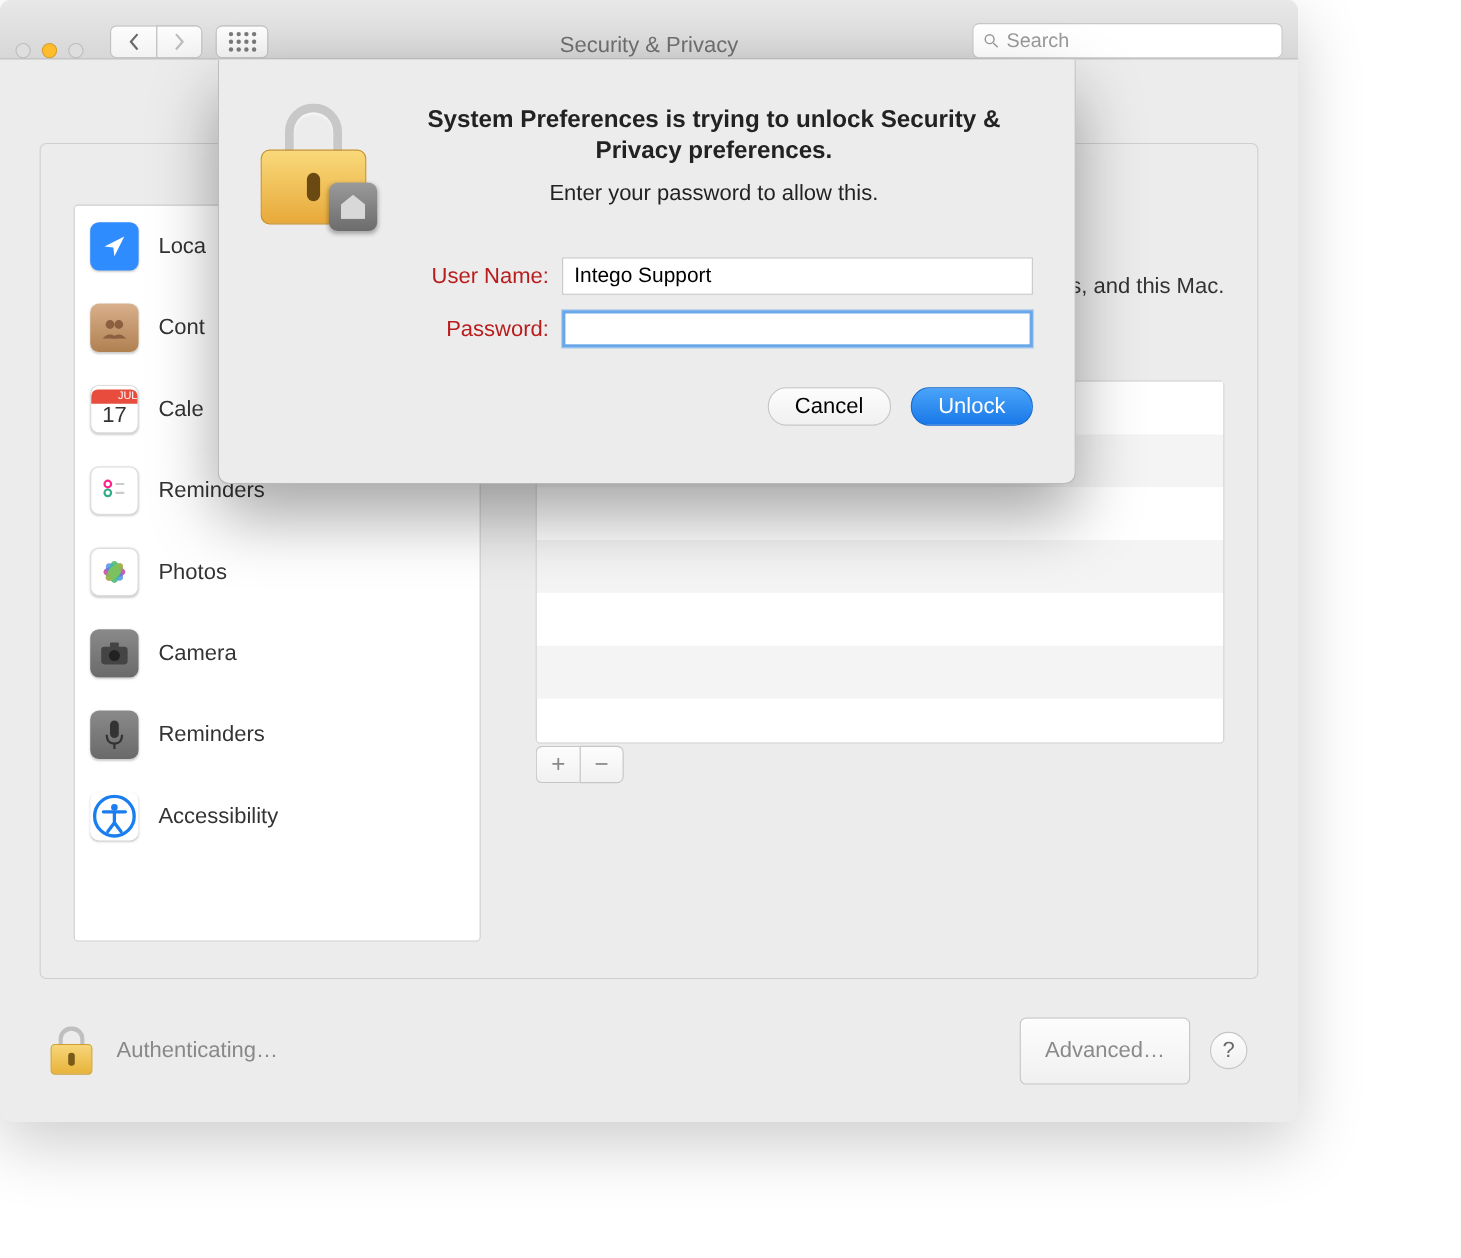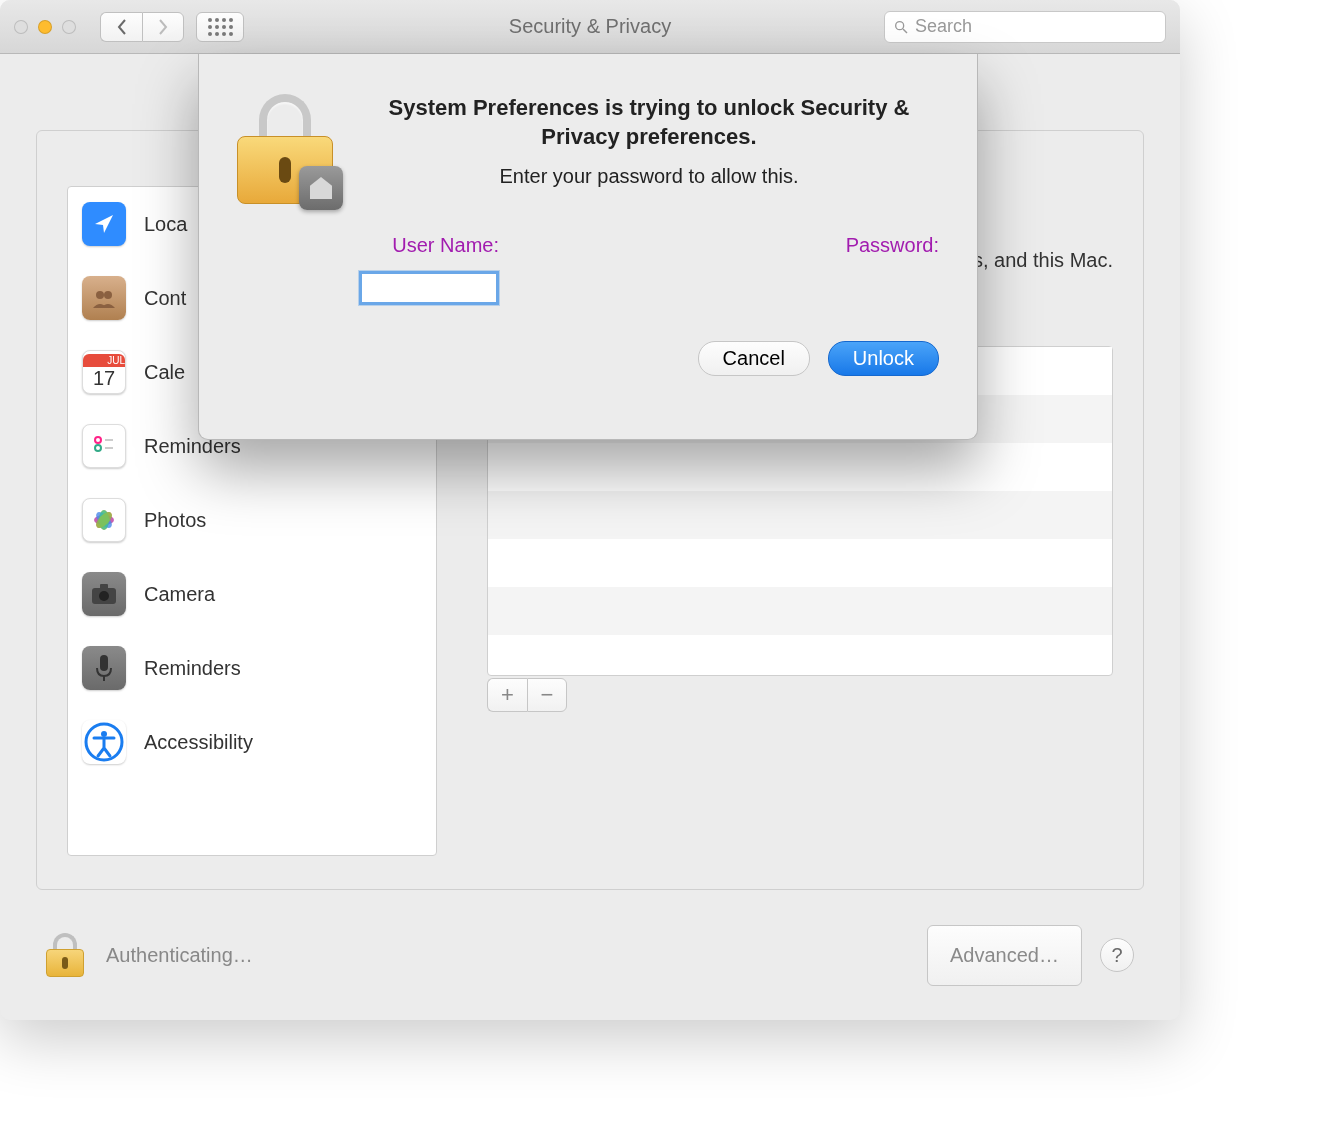--- a/index.html
+++ b/index.html
@@ -17,21 +17,21 @@
   border-radius: 10px;
   box-shadow: 0 20px 60px rgba(0,0,0,0.2);
   position: relative;
   overflow: hidden;
 }
 .titlebar {
   height: 54px;
   background: linear-gradient(#e8e8e8, #d7d7d7);
   border-bottom: 1px solid #b8b8b8;
   display: flex;
-  align-items: center;
+  align-items: flex-end;
   padding: 0 14px;
   position: relative;
 }
 .traffic-lights { display: flex; gap: 10px; }
 .tl {
   width: 14px; height: 14px; border-radius: 50%;
   border: 0.5px solid rgba(0,0,0,0.15);
 }
 .tl.close { background: #dedede; }
 .tl.min { background: #febc2e; }
@@ -197,21 +197,21 @@
 .modal-text h2 {
   font-size:22px; font-weight:700; color:#222; line-height:1.3;
 }
 .modal-text p {
   font-size:20px; color:#222; margin-top:14px;
 }
 .modal-form {
   margin-top:30px; display:grid; grid-template-columns: 140px 1fr; gap:14px 12px;
   align-items:center; margin-left:122px;
 }
-.modal-form label { text-align:right; font-size:20px; color:#a21caf;}
+.modal-form label { text-align:right; font-size:20px; color:#b91c1c;}
 .modal-form input {
   height:34px; border:1px solid #c6c6c6; border-radius:0; padding:0 10px;
   font-size:19px; background:#fff; outline:none;
 }
 .modal-form input.password {
   border:3px solid #6aa7e8; box-shadow: 0 0 0 1px rgba(106,167,232,0.4);
 }
 .modal-btns {
   display:flex; justify-content:flex-end; gap:18px; margin-top:36px;
 }
@@ -393,20 +393,21 @@
         <div class="body"></div>
         <div class="badge"></div>
       </div>
       <div class="modal-text">
         <h2>System Preferences is trying to unlock Security &amp; Privacy preferences.</h2>
         <p>Enter your password to allow this.</p>
       </div>
     </div>
     <div class="modal-form">
       <label>User Name:</label>
+      <input type="text" value="Intego Support" style="">
       <label>Password:</label>
       <input type="password" class="password" value="" style="">
     </div>
     <div class="modal-btns">
       <button>Cancel</button>
       <button class="primary">Unlock</button>
     </div>
   </div>
 
 </div>

